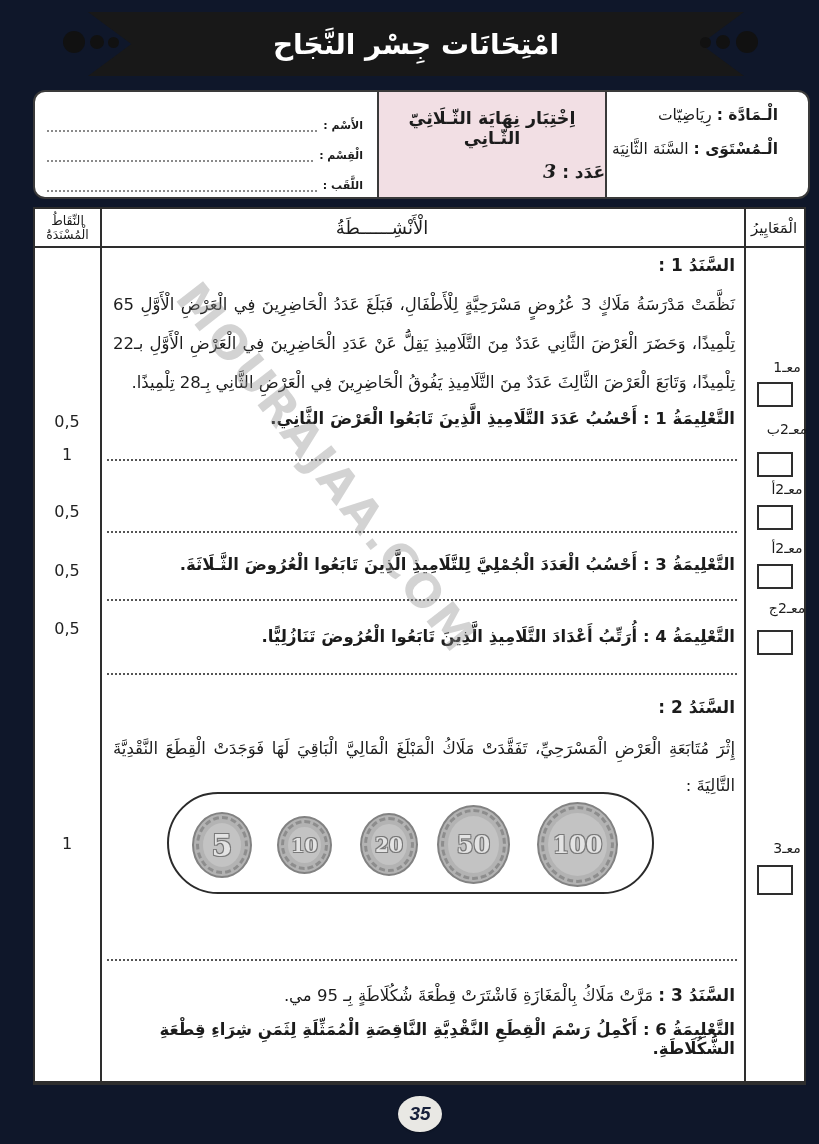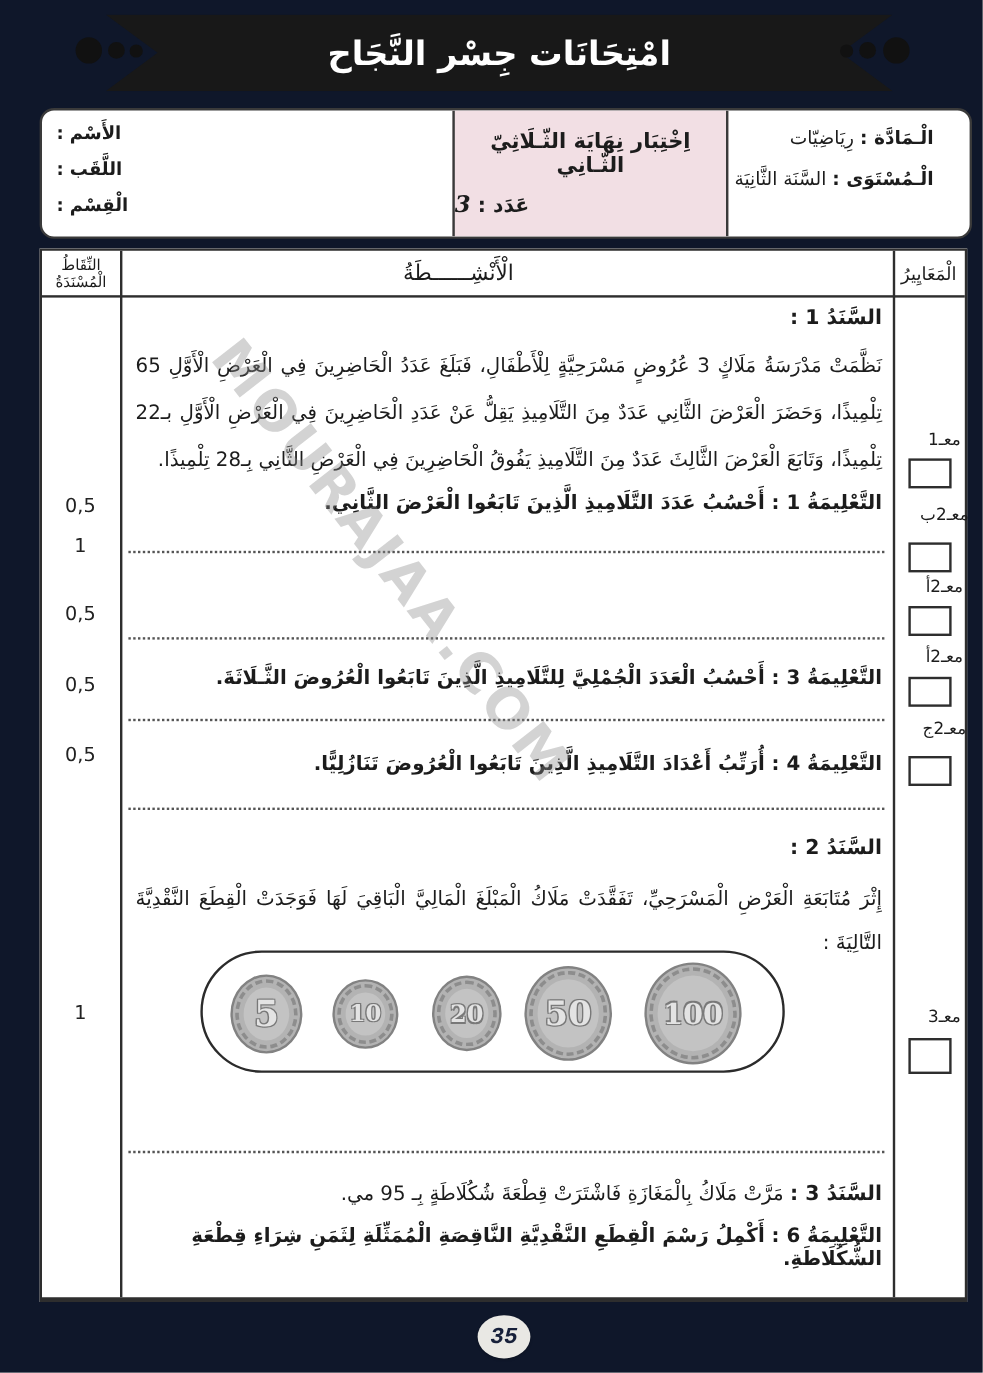--- a/index.html
+++ b/index.html
@@ -17,28 +17,28 @@
   .dot.l3{left:108px;top:37px;width:11px;height:11px;}
   .dot.r3{left:700px;top:37px;width:11px;height:11px;}
   .dot.r2{left:716px;top:35px;width:14px;height:14px;}
   .dot.r1{left:736px;top:31px;width:22px;height:22px;}
 
   
   .header-box{position:absolute;left:33px;top:90px;width:773px;height:105px;border:2px solid #3a3a3a;border-radius:12px;overflow:hidden;background:#fff;}
   .hcell{position:absolute;top:0;height:100%;box-sizing:border-box;}
   .cell-fields{left:0;width:342px;direction:rtl;padding:10px 14px 8px 12px;}
   .cell-exam{left:342px;width:230px;background:#f2dfe4;border-left:2px solid #3a3a3a;border-right:2px solid #3a3a3a;
-             display:flex;flex-direction:column;align-items:flex-end;justify-content:center;gap:12px;direction:rtl;}
+             display:flex;flex-direction:column;align-items:flex-start;justify-content:center;gap:12px;direction:rtl;}
   .cell-info{left:574px;width:199px;direction:rtl;padding:14px 30px 0 6px;}
   .info-line{font-size:15.5px;margin-bottom:16px;white-space:nowrap;}
   .info-line b{font-weight:bold;}
   .exam-title{font-size:17.5px;font-weight:bold;text-align:center;}
   .exam-num{font-size:17px;font-weight:bold;}
   .exam-num .num{font-family:"DejaVu Serif",serif;font-style:italic;font-size:19px;}
-  .field-line{display:flex;align-items:flex-end;gap:6px;font-size:15px;font-weight:bold;height:30px;flex-direction:column;}
+  .field-line{display:flex;align-items:flex-end;gap:6px;font-size:11px;font-weight:bold;height:30px;}
   .field-dots{flex:1;border-bottom:2px dotted #8a8a8a;height:18px;}
 
   
   .table{position:absolute;left:33px;top:207px;width:773px;height:878px;border:2px solid #2e2e2e;border-bottom-width:4px;box-sizing:border-box;background:#fff;}
   .col-sep-l{position:absolute;left:65px;top:0;bottom:0;width:0;border-left:2px solid #2e2e2e;}
   .col-sep-r{position:absolute;left:709px;top:0;bottom:0;width:0;border-left:2px solid #2e2e2e;}
   .thead{position:absolute;left:0;right:0;top:0;height:37px;border-bottom:2px solid #2e2e2e;}
   .th{position:absolute;top:0;height:37px;display:flex;align-items:center;justify-content:center;font-weight:normal;direction:rtl;}
   .th-marks{left:0;width:65px;flex-direction:column;justify-content:center;line-height:1.05;font-size:12.5px;}
   .th-acts{left:65px;width:564px;font-size:18px;}
@@ -62,31 +62,31 @@
   
   .coins-pill{position:absolute;left:132px;top:583px;width:487px;height:102px;border:2px solid #2b2b2b;border-radius:52px;box-sizing:border-box;}
   .coin{position:absolute;border-radius:50%;background:#b3b3b3;border:2px solid #828282;box-sizing:border-box;}
   .coin .ring{position:absolute;inset:2px;border:3px dashed #8d8d8d;border-radius:50%;}
   .coin .face{position:absolute;inset:9px;border-radius:50%;background:#c3c3c3;display:flex;align-items:center;justify-content:center;}
   .coin .val{color:#e3e3e3;font-weight:bold;font-family:"DejaVu Serif",serif;
              text-shadow:0 0 1px #6f6f6f,1px 1px 0 #7a7a7a,-1px -1px 0 #7a7a7a,1px -1px 0 #7a7a7a,-1px 1px 0 #7a7a7a;}
   .c5  {left:23px; top:18px;width:60px;height:66px;} .c5 .val{font-size:30px;}
   .c10 {left:108px;top:22px;width:55px;height:58px;} .c10 .val{font-size:19px;}
   .c20 {left:191px;top:19px;width:58px;height:63px;} .c20 .val{font-size:20px;}
-  .c50 {left:268px;top:11px;width:73px;height:79px;} .c50 .val{font-size:28px;}
+  .c50 {left:268px;top:11px;width:73px;height:79px;} .c50 .val{font-size:24px;}
   .c100{left:368px;top:8px; width:81px;height:85px;} .c100 .val{font-size:24px;}
 
   
   .watermark{position:absolute;left:208px;top:272px;transform:rotate(52deg);transform-origin:left top;
              font-size:46px;font-weight:bold;letter-spacing:3px;color:rgba(140,140,140,0.38);white-space:nowrap;z-index:6;pointer-events:none;}
 
   
   .page-badge{position:absolute;left:398px;top:1096px;width:44px;height:36px;border-radius:50%;background:#e9e8e4;
               display:flex;align-items:center;justify-content:center;box-shadow:0 1px 2px rgba(0,0,0,.25);}
-  .page-badge span{font-family:Liberation Mono, monospace;font-style:italic;font-weight:bold;font-size:19px;color:#17203a;}
+  .page-badge span{font-family:Liberation Sans, sans-serif;font-style:italic;font-weight:bold;font-size:19px;color:#17203a;}
 </style>
 </head>
 <body>
 
 <div class="page">
 
   <div class="ribbon">
     <span class="ribbon-title">امْتِحَانَات جِسْر النَّجَاح</span>
   </div>
   <span class="dot l1"></span>
@@ -115,25 +115,25 @@
         <span>عَدَد :</span>
         <span class="num">3</span>
       </div>
     </div>
     <div class="hcell cell-fields">
       <div class="field-line">
         <span>الأَسْم :</span>
         <span class="field-dots"></span>
       </div>
       <div class="field-line">
+        <span>الْقِسْم :</span>
+        <span class="field-dots"></span>
+      </div>
+      <div class="field-line">
         <span>اللَّقَب :</span>
-        <span class="field-dots"></span>
-      </div>
-      <div class="field-line">
-        <span>الْقِسْم :</span>
         <span class="field-dots"></span>
       </div>
     </div>
   </div>
 
   <div class="table">
     <div class="col-sep-l"></div>
     <div class="col-sep-r"></div>
     <div class="thead">
       <div class="th th-marks">

